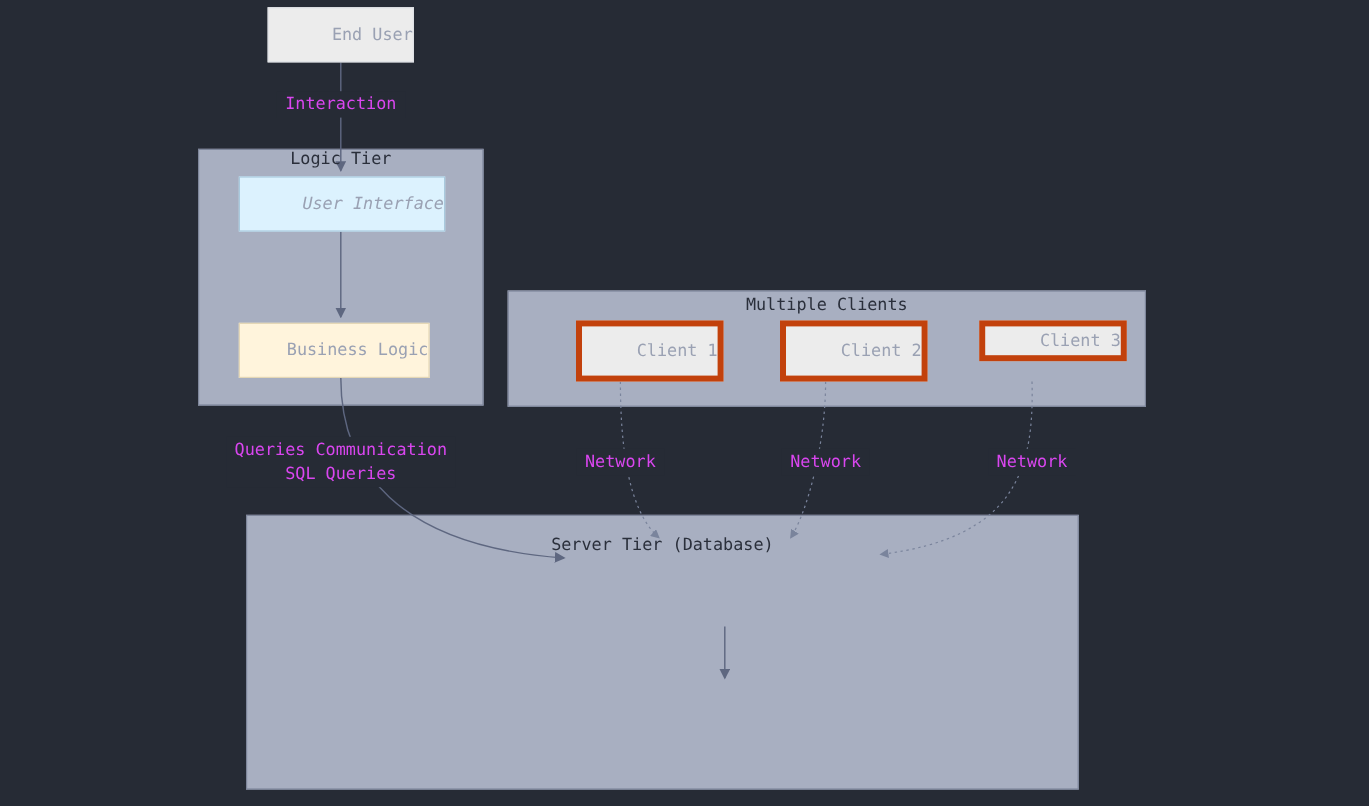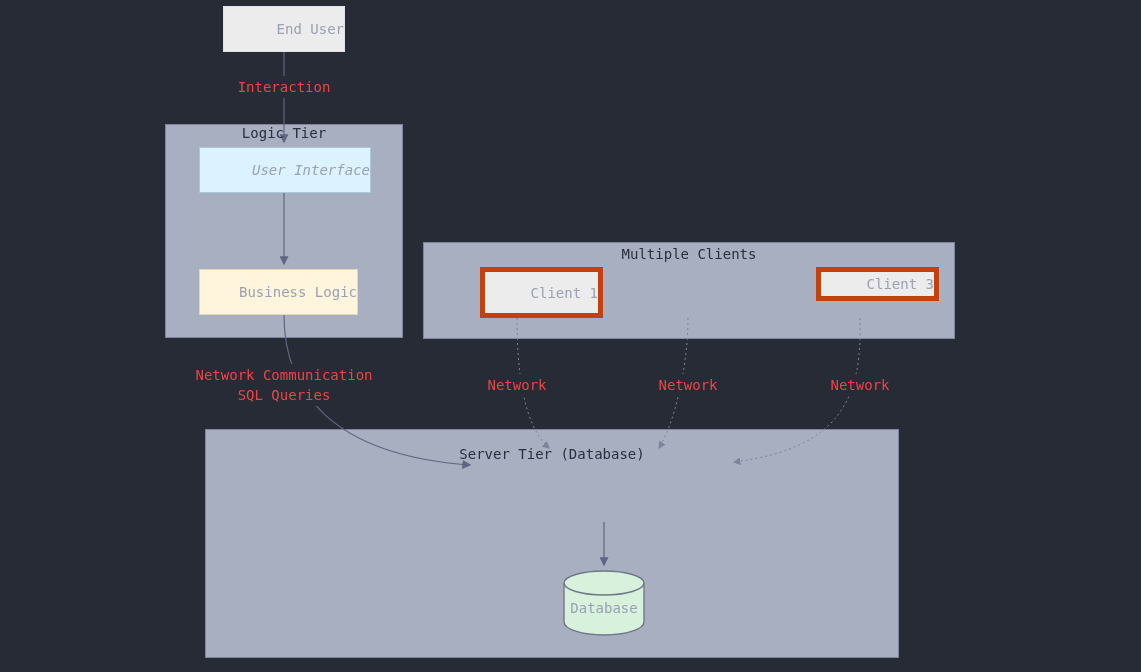--- a/index.html
+++ b/index.html
@@ -25,21 +25,21 @@
   .node-business { border:1px solid #e4d7b6; }
   .node-dbms     { border:1px solid #687083; line-height:20px; }
   .node-dbms span { display:inline-block; max-width:200px; }
   .cylinder { position:absolute; z-index:3; }
   .cylinder .cyl-label {
     position:absolute; left:0; right:0; top:30px; text-align:center;
     color:#9aa1b3; font-size:14px;
   }
   .edge-label {
     position:absolute; z-index:3; transform:translateX(-50%);
-    background:#262b35; color:#ef4444; font-size:14px;
+    background:#262b35; color:#d946ef; font-size:14px;
     line-height:20px; padding:1px 7px; text-align:center; white-space:nowrap;
   }
 </style>
 </head>
 <body>
 
 <div id="canvas">
 
   <div class="cluster" style="left: 165px; top: 124px; width: 238px; height: 214px; background-color: rgb(168, 175, 193);"></div>
   <div class="cluster" style="left: 423px; top: 242px; width: 532px; height: 97px; background-color: rgb(168, 175, 193);"></div>
@@ -76,38 +76,34 @@
   </div>
 
   <div class="node node-business" style="left: 199px; top: 269px; width: 159px; height: 46px; background-color: rgb(255, 244, 220);">
     <span>Business Logic</span>
   </div>
 
   <div class="node node-client" style="left: 456px; top: 267px; width: 123px; height: 51px; background-color: rgb(236, 236, 236);">
     <span>Client 1</span>
   </div>
 
+  <div class="node node-client" style="left: 626px; top: 267px; width: 123px; height: 51px; background-color: rgb(236, 236, 236);">
+    <span>Client 2</span>
+  </div>
 
   <div class="node node-client" style="left: 792px; top: 267px; width: 123px; height: 34px; background-color: rgb(236, 236, 236);">
     <span>Client 3</span>
   </div>
 
 
-  <div class="cylinder" style="left:563px; top:570px; width:82px; height:67px;">
-    <svg width="82" height="67" viewBox="0 0 82 67">
-      <path d="M1,13 L1,52 A40,13 0 0 0 81,52 L81,13" stroke="#6f7789" stroke-width="1.4" fill="#d7f1dc"></path>
-      <ellipse cx="41" cy="13" rx="40" ry="12" stroke="#6f7789" stroke-width="1.4" fill="#d7f1dc"></ellipse>
-    </svg>
-    <div class="cyl-label">Database</div>
-  </div>
 
   <div class="edge-label" style="left:284px; top:76px;">Interaction</div>
 
   <div class="edge-label" style="left:284px; top:364px;">
-    <span>Network Communication</span><br>
+    <span>Queries Communication</span><br>
     <span>SQL Queries</span>
   </div>
 
   <div class="edge-label" style="left:517px; top:374px;">Network</div>
   <div class="edge-label" style="left:688px; top:374px;">Network</div>
   <div class="edge-label" style="left:860px; top:374px;">Network</div>
 
 </div>
 
 </body></html>

